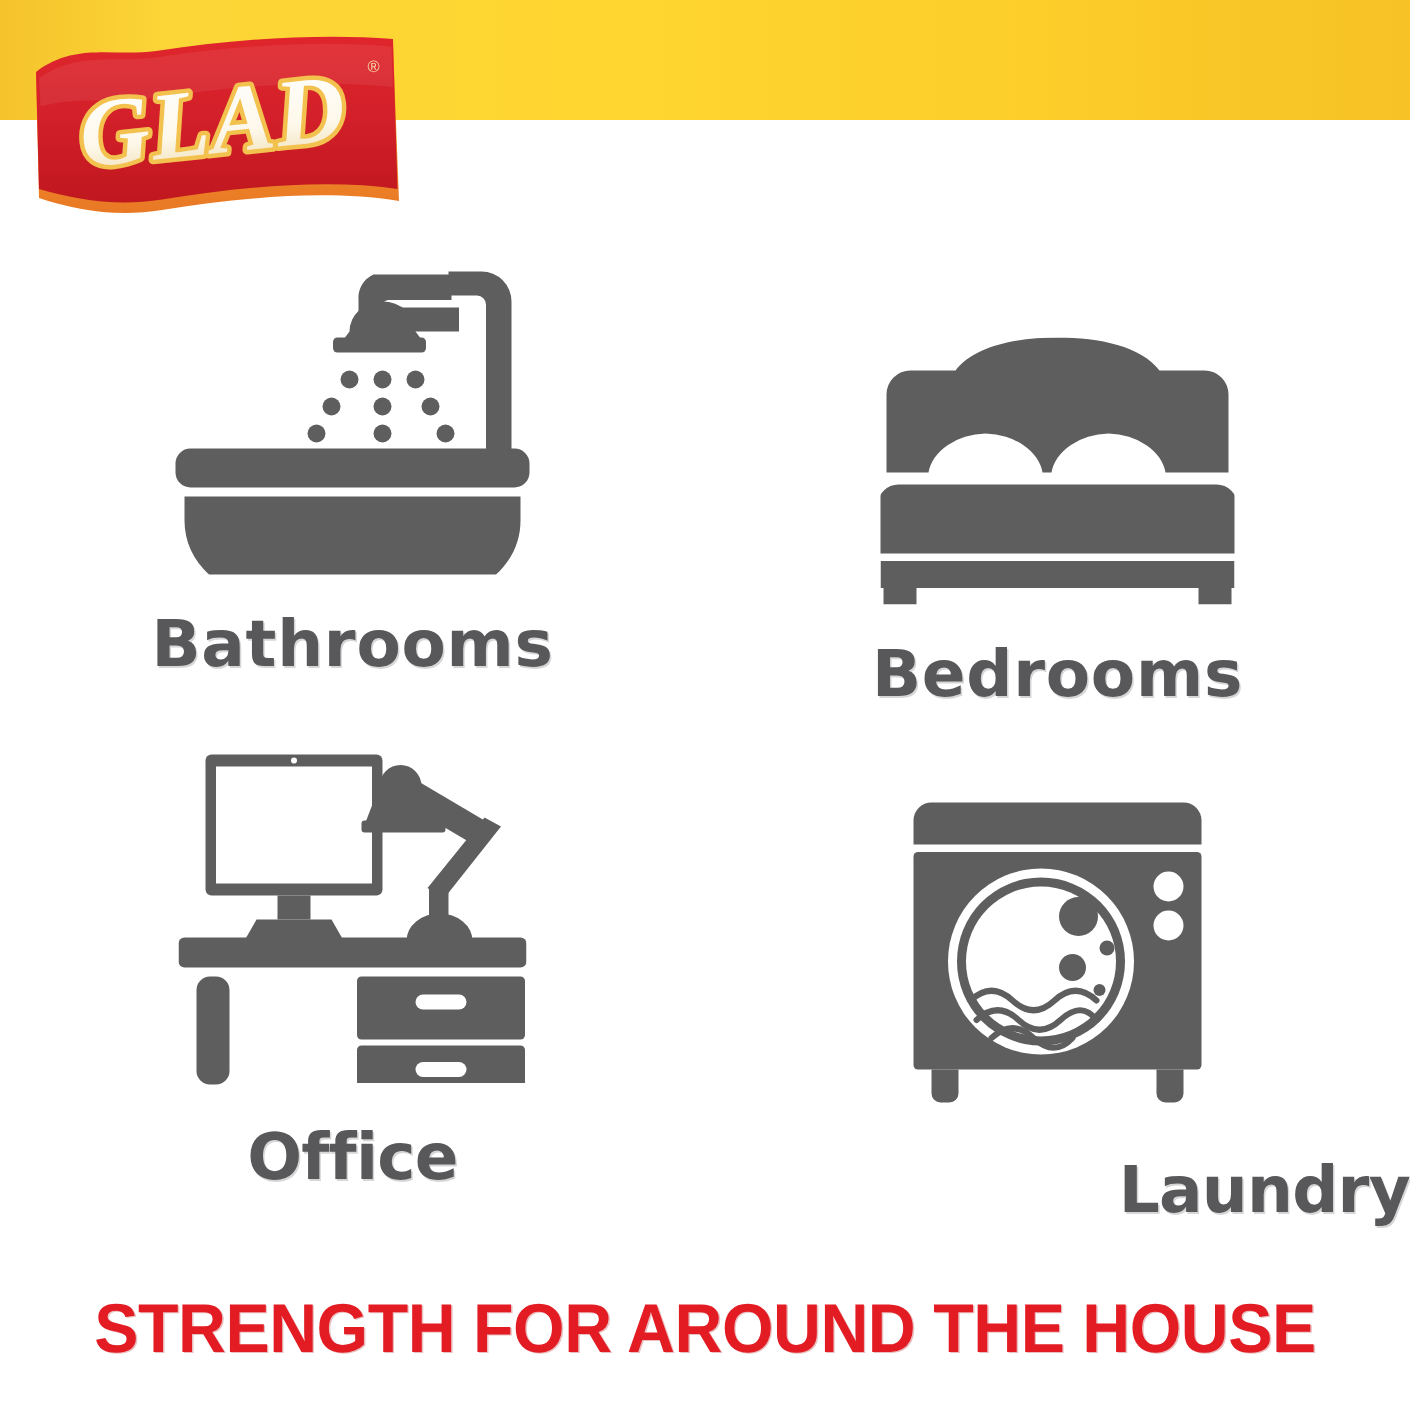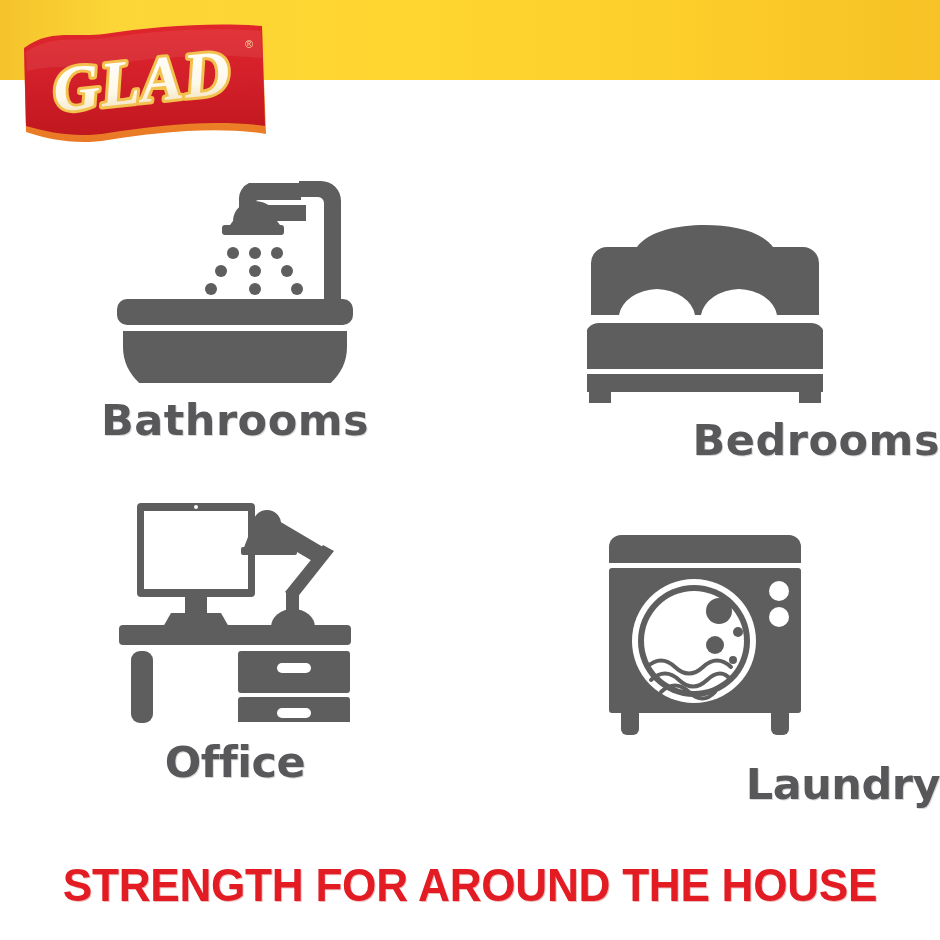--- a/index.html
+++ b/index.html
@@ -45,34 +45,34 @@
     top: 160px;
     width: 940px;
     height: 690px;
   }
   .cell {
     position: absolute;
     width: 470px;
     text-align: center;
   }
   .cell-r0c0 { left: 0px;   top: 8px; }
-  .cell-r0c1 { left: 470px; top: 28px; text-align: right; }
+  .cell-r0c1 { left: 470px; top: 28px; }
   .cell-r1c0 { left: 0px;   top: 350px; }
   .cell-r1c1 { left: 470px; top: 372px; text-align: right; }
 
   .icon-wrap {
     height: 215px;
     display: flex;
     align-items: flex-end;
     justify-content: center;
   }
   .icon-wrap svg { display: block; }
 
   .cell-label {
-    margin-top: 16px;
+    margin-top: 26px;
     font-family: "DejaVu Sans", sans-serif;
     font-weight: bold;
     font-size: 43px;
     letter-spacing: 0.5px;
     color: #58585a;
     text-shadow: 1px 1px 0 rgba(120,120,120,0.30);
     line-height: 1;
   }
   .cell-label.tight {
     letter-spacing: -0.5px;

